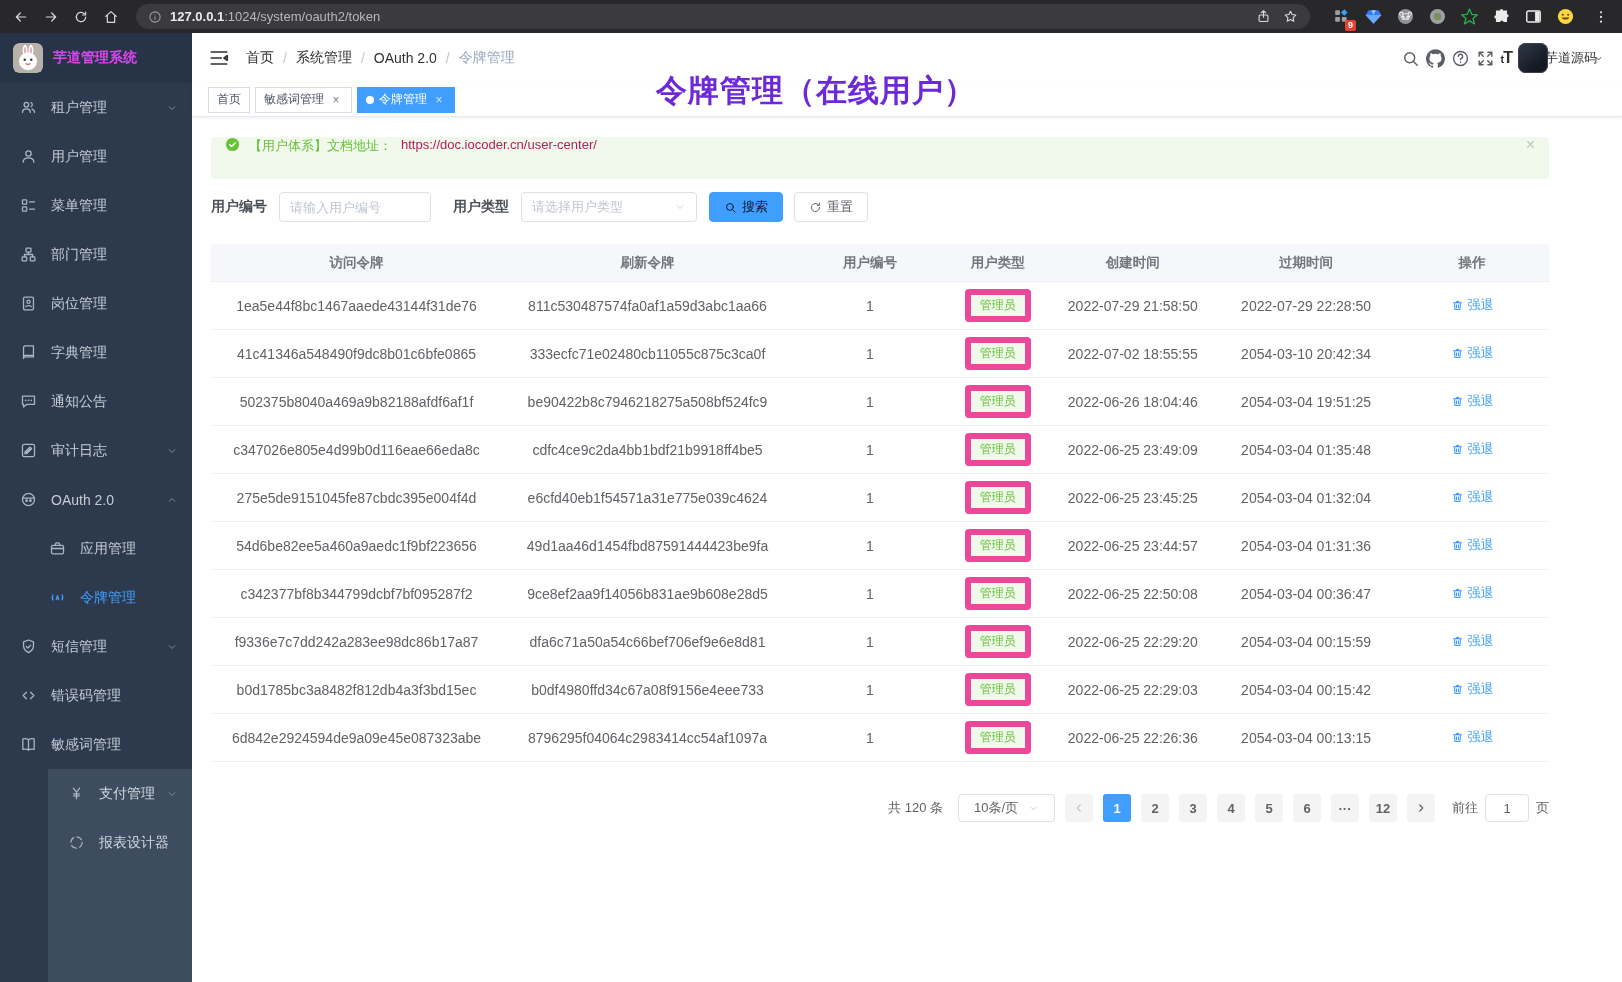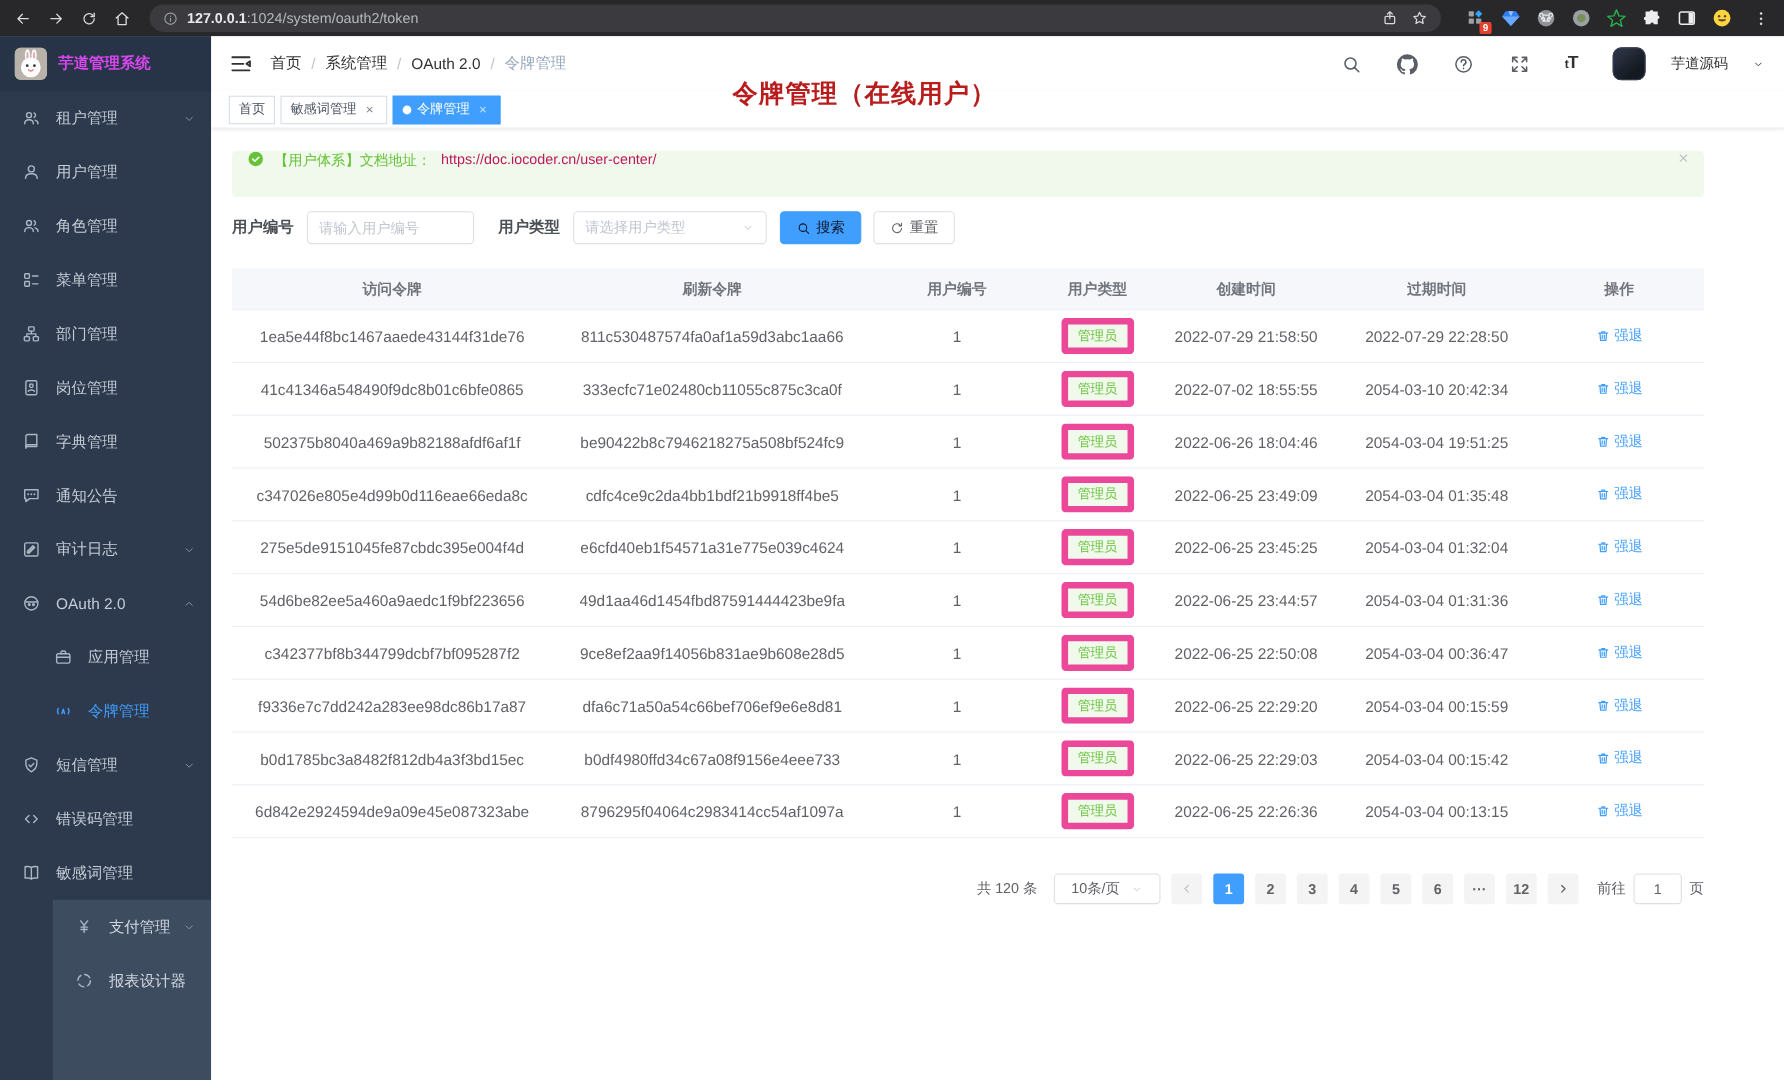--- a/index.html
+++ b/index.html
@@ -44,38 +44,38 @@
 
   
   .main { flex:1; display:flex; flex-direction:column; position:relative; background:#fff; min-width:0; }
   .topbar { height:50px; flex:none; display:flex; align-items:center; padding:0 18px 0 16px; }
   .hamburger { width:22px; height:22px; color:#303133; cursor:pointer; }
   .hamburger svg { width:22px; height:22px; }
   .breadcrumb { display:flex; align-items:center; gap:9px; font-size:14px; color:#303133; margin-left:16px; }
   .bc-item { font-weight:500; cursor:pointer; }
   .bc-sep { color:#c0c4cc; }
   .breadcrumb .bc-item:last-of-type { color:#97a8be; font-weight:400; cursor:default; }
-  .top-right { margin-left:auto; display:flex; align-items:center; gap:32px; color:#5a5e66; }
+  .top-right { margin-left:auto; display:flex; align-items:center; gap:6px; color:#5a5e66; }
   .tb-ico { width:19px; height:19px; cursor:pointer; }
   .tb-ico svg { width:19px; height:19px; }
   .tt { font-size:16px; font-weight:700; cursor:pointer; color:#303133; letter-spacing:-1px; }
   .tt .small-t { font-size:11px; font-weight:700; }
   .avatar { width:30px; height:30px; border-radius:8px; background:linear-gradient(140deg,#2a3140 20%,#151a22 70%); flex:none; cursor:pointer; box-shadow:inset 0 0 0 1px #3a4150; }
   .uname { font-size:13px; color:#303133; margin-left:-9px; cursor:pointer; }
   .caret { width:11px; height:11px; color:#303133; margin-left:-10px; cursor:pointer; }
   .caret svg { width:11px; height:11px; }
 
   .tagsbar { height:34px; flex:none; display:flex; align-items:center; gap:5px; padding-left:16px; border-bottom:1px solid #e8eaef; box-shadow:0 1px 3px rgba(0,21,41,.08); position:relative; z-index:2; }
   .tag { height:26px; display:flex; align-items:center; gap:5px; padding:0 8px; border:1px solid #d8dce5; background:#fff; font-size:12px; color:#495060; cursor:pointer; }
   .tag .dot { width:8px; height:8px; border-radius:50%; background:#fff; display:none; }
   .tag.active { background:#409eff; border-color:#409eff; color:#fff; }
   .tag.active .dot { display:block; }
   .tag .x { font-size:12px; width:14px; text-align:center; opacity:.75; }
 
-  .annotation { position:absolute; left:474px; top:37px; font-size:23px; font-weight:600; color:#b91c1c; z-index:6; letter-spacing:1px; white-space:nowrap; pointer-events:none; }
+  .annotation { position:absolute; left:464px; top:37px; font-size:31px; font-weight:600; color:#6d28d9; z-index:6; letter-spacing:1px; white-space:nowrap; pointer-events:none; }
 
   .content { flex:1; padding:20px 73px 0 19px; min-width:0; }
   .alert { height:42px; background:#f0f9eb; border-radius:4px; display:flex; align-items:flex-start; gap:9px; padding:0 14px; font-size:13px; color:#67c23a; }
   .alert .chk { width:15px; height:15px; } .alert .chk svg { width:15px; height:15px; }
   .alert a { color:#be185d; text-decoration:none; }
   .alert .close { margin-left:auto; color:#c0c4cc; font-size:16px; cursor:pointer; line-height:1; }
 
   .filters { display:flex; align-items:center; margin-top:13px; }
   .f-label { font-size:14px; font-weight:700; color:#4b5056; margin-right:12px; }
   .f-input { width:152px; height:30px; border:1px solid #dcdfe6; border-radius:4px; padding:0 10px; font-size:13px; color:#7f1d1d; outline:none; margin-right:22px; font-family:inherit; }
@@ -289,30 +289,20 @@
           <span class="mi-icon">
             <svg viewBox="0 0 24 24" fill="none" stroke="currentColor" stroke-width="1.8" stroke-linecap="round" stroke-linejoin="round">
               <circle cx="12" cy="7.8" r="3.8"></circle>
               <path d="M4.5 20c0-4 3.5-6 7.5-6s7.5 2 7.5 6"></path>
             </svg>
           </span>
           <span class="mi-label">用户管理</span>
 
         </div>
 
-        <div class="menu-item">
-          <span class="mi-icon">
-            <svg viewBox="0 0 24 24" fill="none" stroke="currentColor" stroke-width="1.8" stroke-linecap="round" stroke-linejoin="round">
-              <circle cx="9" cy="8" r="3.2"></circle>
-              <path d="M3.5 19c0-3.3 2.7-5 5.5-5s5.5 1.7 5.5 5M15.5 5.2a3.2 3.2 0 0 1 0 5.8M16.8 14.4c2.3.7 3.7 2.2 3.7 4.6"></path>
-            </svg>
-          </span>
-          <span class="mi-label">角色管理</span>
-
-        </div>
 
         <div class="menu-item">
           <span class="mi-icon">
             <svg viewBox="0 0 24 24" fill="none" stroke="currentColor" stroke-width="1.8" stroke-linecap="round" stroke-linejoin="round">
               <rect x="3.5" y="4" width="6" height="6" rx="1"></rect>
               <rect x="3.5" y="14" width="6" height="6" rx="1"></rect>
               <path d="M13.5 7h7M13.5 17h7"></path>
             </svg>
           </span>
           <span class="mi-label">菜单管理</span>

